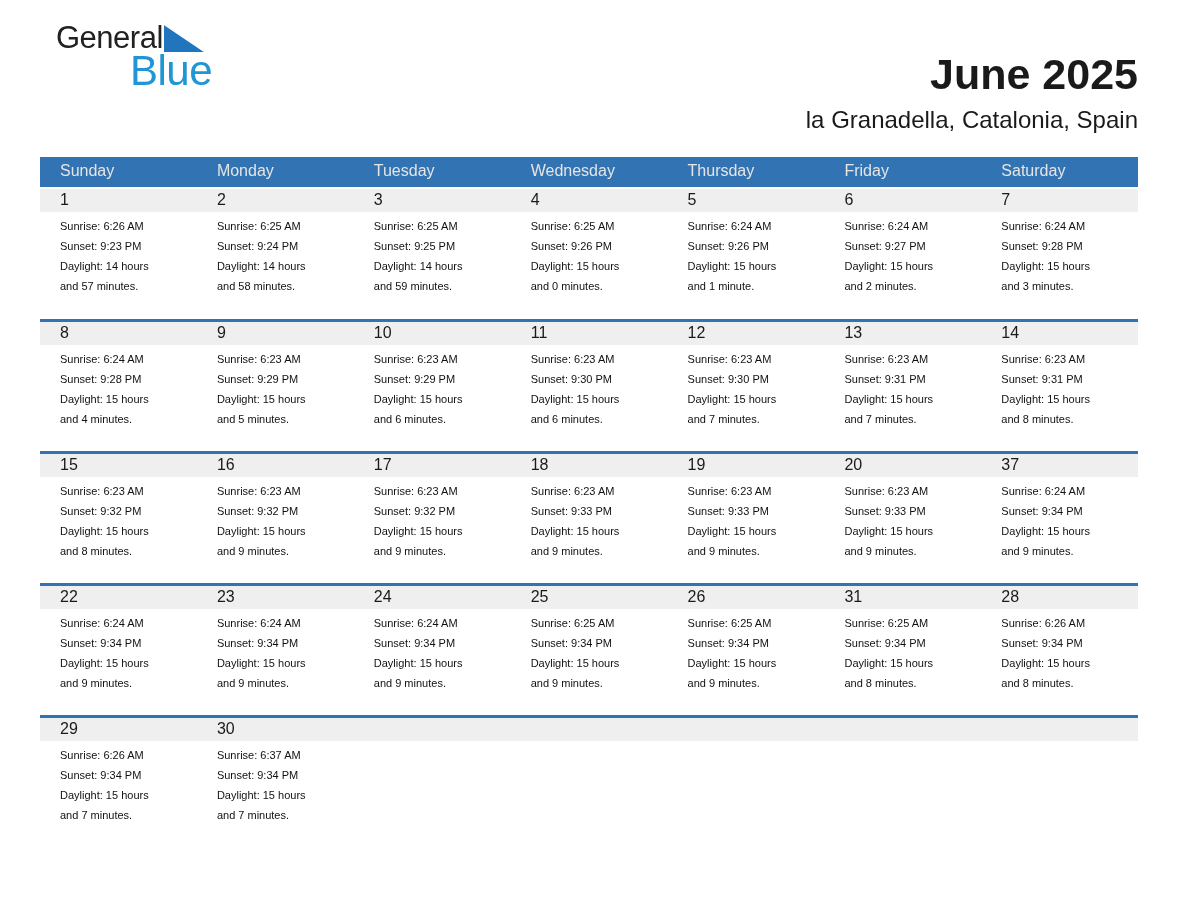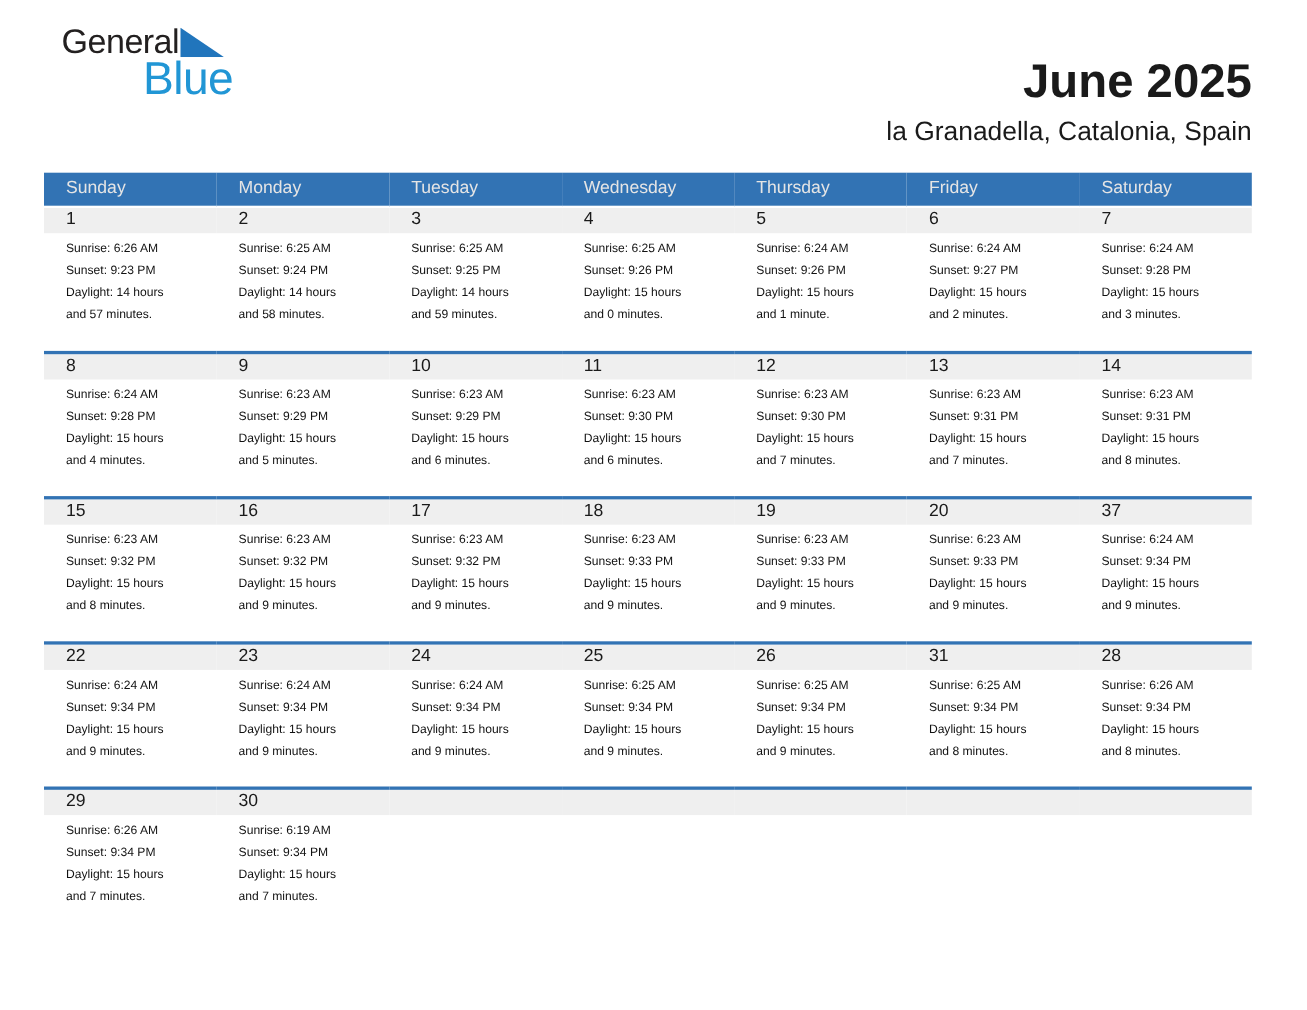--- a/index.html
+++ b/index.html
@@ -385,21 +385,21 @@
             <div class="cell-body">
               <div>Sunrise: 6:26 AM</div>
               <div>Sunset: 9:34 PM</div>
               <div>Daylight: 15 hours</div>
               <div>and 7 minutes.</div>
             </div>
           </td>
           <td>
             <div class="num-band"><span>30</span></div>
             <div class="cell-body">
-              <div>Sunrise: 6:19 AM</div>
+              <div>Sunrise: 6:37 AM</div>
               <div>Sunset: 9:34 PM</div>
               <div>Daylight: 15 hours</div>
               <div>and 7 minutes.</div>
             </div>
           </td>
           <td>
             <div class="num-band"></div>
           </td>
           <td>
             <div class="num-band"></div>

